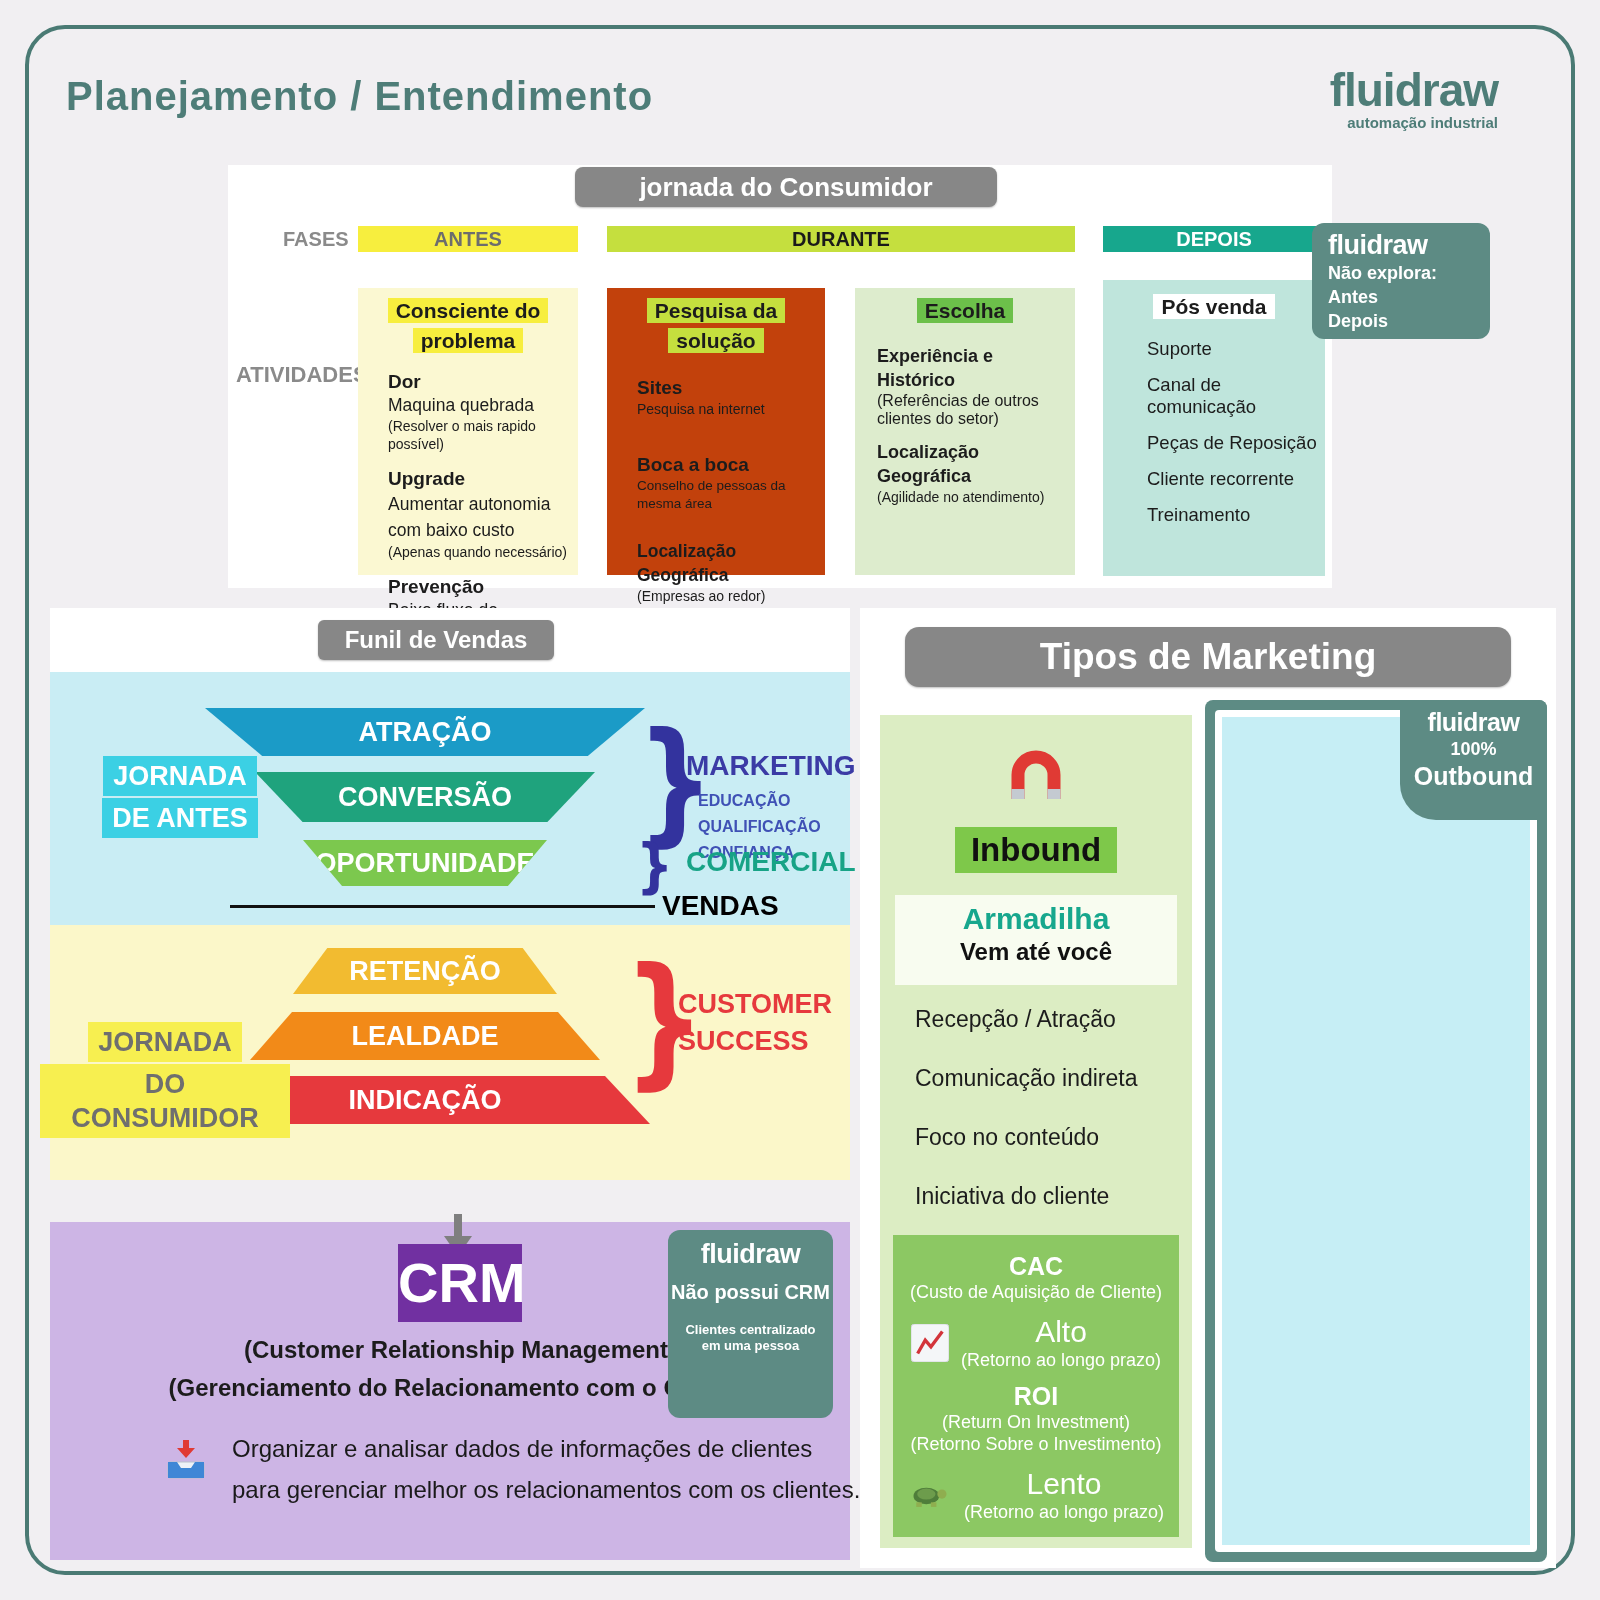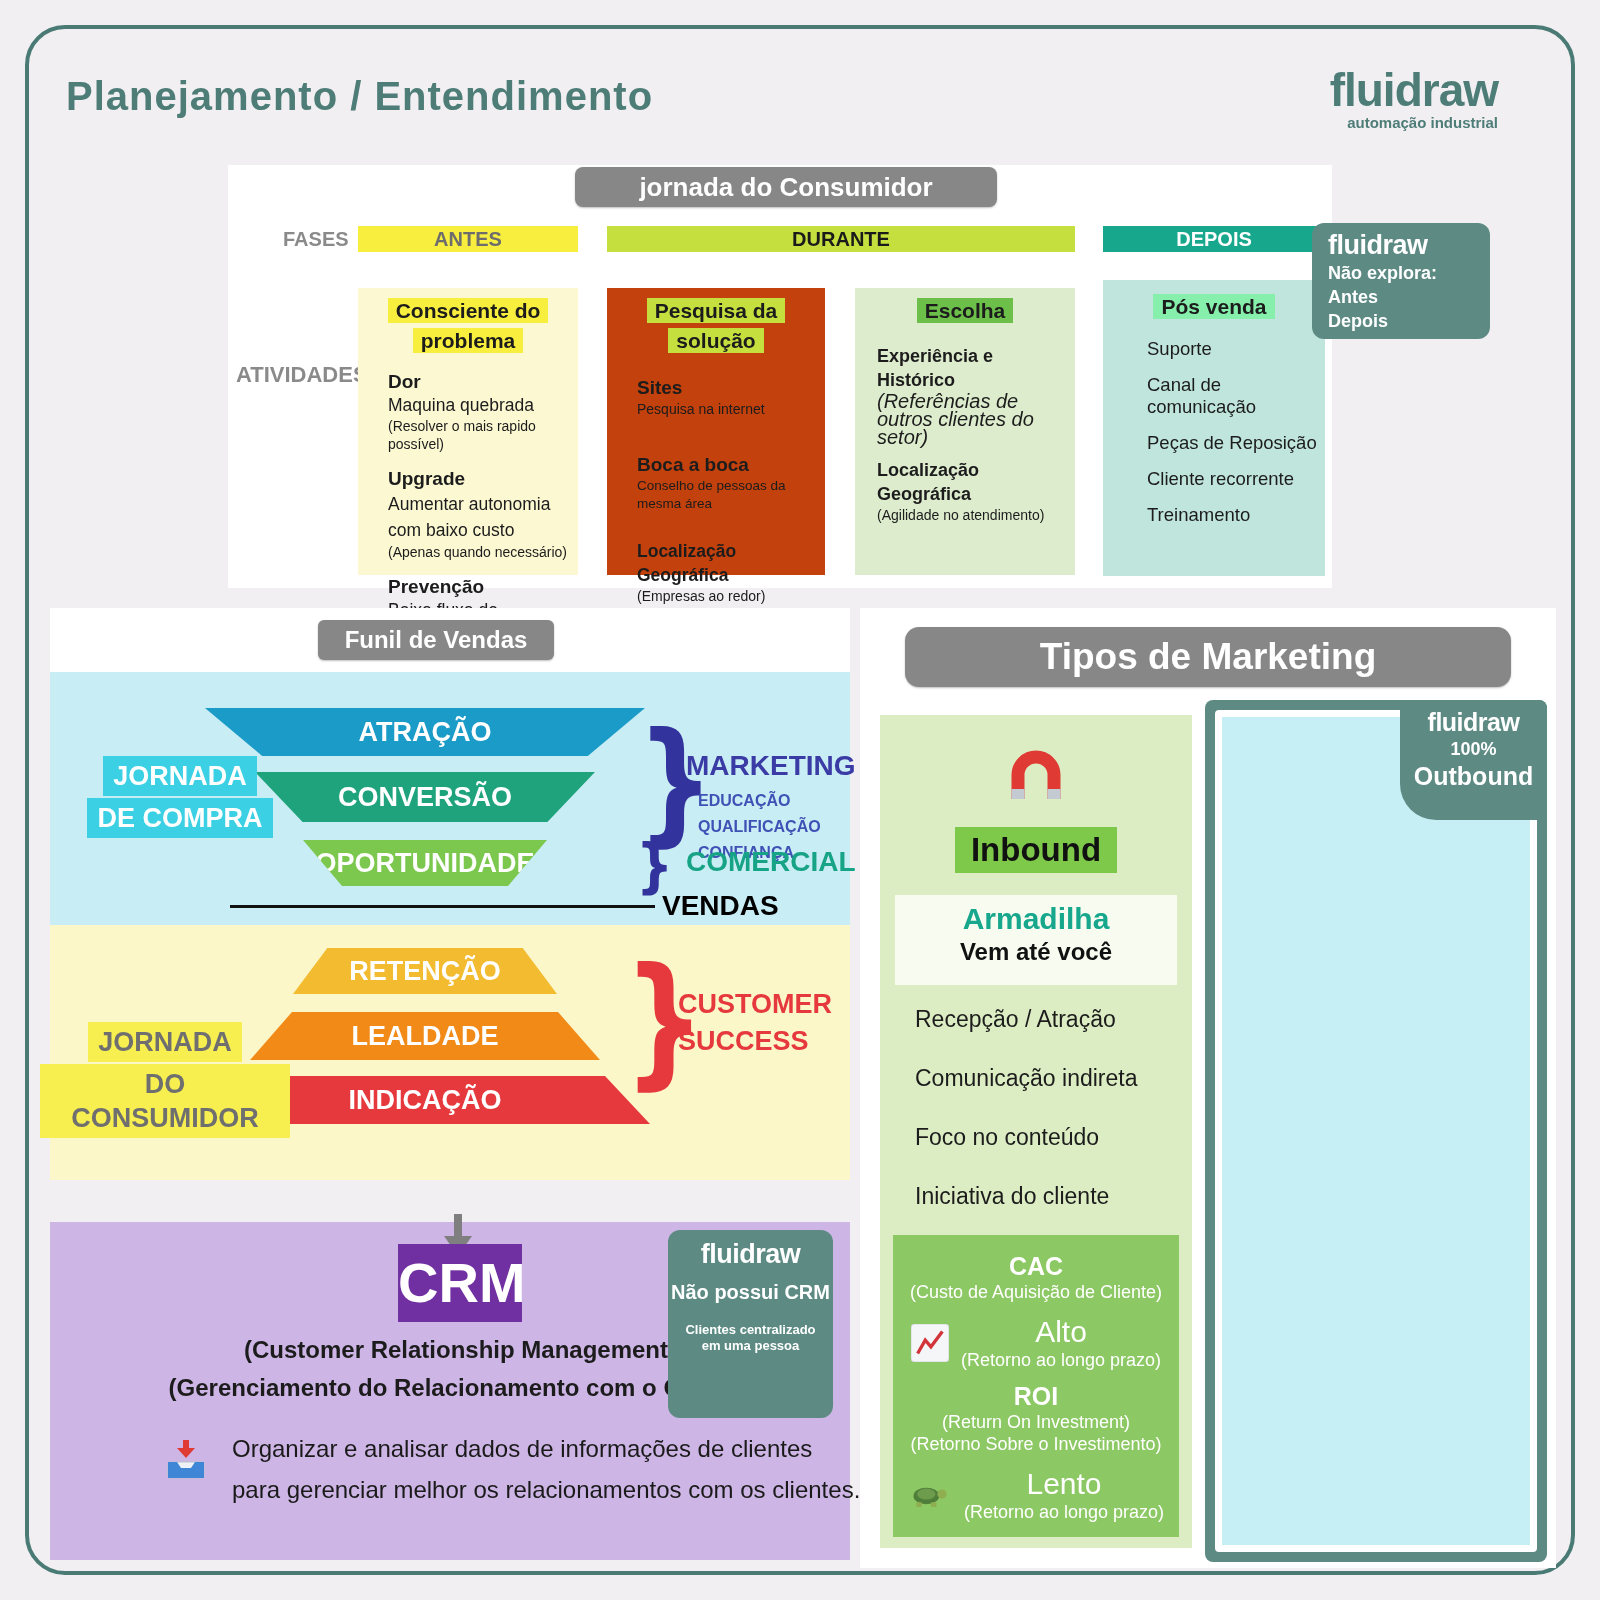--- a/index.html
+++ b/index.html
@@ -108,32 +108,32 @@
         </div>
       </div>
     </div>
 
     
     <div class="jcol" style="left:855px;top:288px;width:220px;height:287px;background:#ddeccd;">
       <div class="jcol-title"><span class="hl" style="background:#6cc04a;">Escolha</span></div>
       <div style="padding:4px 6px 0 22px;">
         <div style="margin-bottom:12px;">
           <div class="jitem-t" style="font-size:18px;">Experiência e Histórico</div>
-          <div style="font-size:20px;line-height:18px;font-style:italic;">(Referências de outros clientes do setor)</div>
+          <div style="font-size:16px;line-height:18px;">(Referências de outros clientes do setor)</div>
         </div>
         <div>
           <div class="jitem-t" style="font-size:18px;">Localização Geográfica</div>
           <div style="font-size:14px;line-height:18px;">(Agilidade no atendimento)</div>
         </div>
       </div>
     </div>
 
     
     <div class="jcol" style="left:1103px;top:280px;width:222px;height:296px;background:#bfe5dc;">
-      <div class="jcol-title" style="margin-top:12px;"><span class="hl" style="background:#86efac;">Pós venda</span></div>
+      <div class="jcol-title" style="margin-top:12px;"><span class="hl" style="background:#ffffff;">Pós venda</span></div>
       <div style="padding:2px 4px 0 44px;font-size:18.5px;">
         <div style="margin-bottom:14px;">Suporte</div>
         <div style="margin-bottom:14px;">Canal de comunicação</div>
         <div style="margin-bottom:14px;">Peças de Reposição</div>
         <div style="margin-bottom:14px;">Cliente recorrente</div>
         <div>Treinamento</div>
       </div>
     </div>
 
     
@@ -151,21 +151,21 @@
     <div class="pill" style="left:318px;top:620px;width:236px;height:40px;font-size:24px;line-height:40px;border-radius:6px;">Funil de Vendas</div>
     <div class="abs" style="left:50px;top:672px;width:800px;height:253px;background:#c9edf4;"></div>
     <div class="abs" style="left:50px;top:925px;width:800px;height:255px;background:#fbf7c9;"></div>
 
     <div class="trap" style="left:205px;top:708px;width:440px;height:48px;line-height:48px;background:#1b9bc7;clip-path:polygon(0 0,100% 0,87% 100%,13% 100%);">ATRAÇÃO</div>
     <div class="trap" style="left:255px;top:772px;width:340px;height:50px;line-height:50px;background:#1fa37d;clip-path:polygon(0 0,100% 0,86% 100%,14% 100%);">CONVERSÃO</div>
     <div class="trap" style="left:303px;top:840px;width:244px;height:46px;line-height:46px;background:#7cc84e;clip-path:polygon(0 0,100% 0,84% 100%,16% 100%);">OPORTUNIDADE</div>
 
     <div class="tag2" style="left:80px;top:756px;width:200px;color:#fff;">
       <span style="background:#3bd0e4;">JORNADA</span><br>
-      <span style="background:#3bd0e4;margin-top:2px;">DE COMPRA</span>
+      <span style="background:#3bd0e4;margin-top:2px;">DE ANTES</span>
     </div>
 
     <div class="brace" style="left:630px;top:702px;font-size:128px;line-height:160px;color:#33339e;transform:scale(0.85,1.05);">}</div>
     <div class="abs" style="left:686px;top:750px;font-size:28px;font-weight:bold;color:#3b3ba5;">MARKETING</div>
     <div class="abs mkt-list" style="left:698px;top:788px;">
       <div>EDUCAÇÃO</div>
       <div>QUALIFICAÇÃO</div>
       <div>CONFIANÇA</div>
     </div>
 

